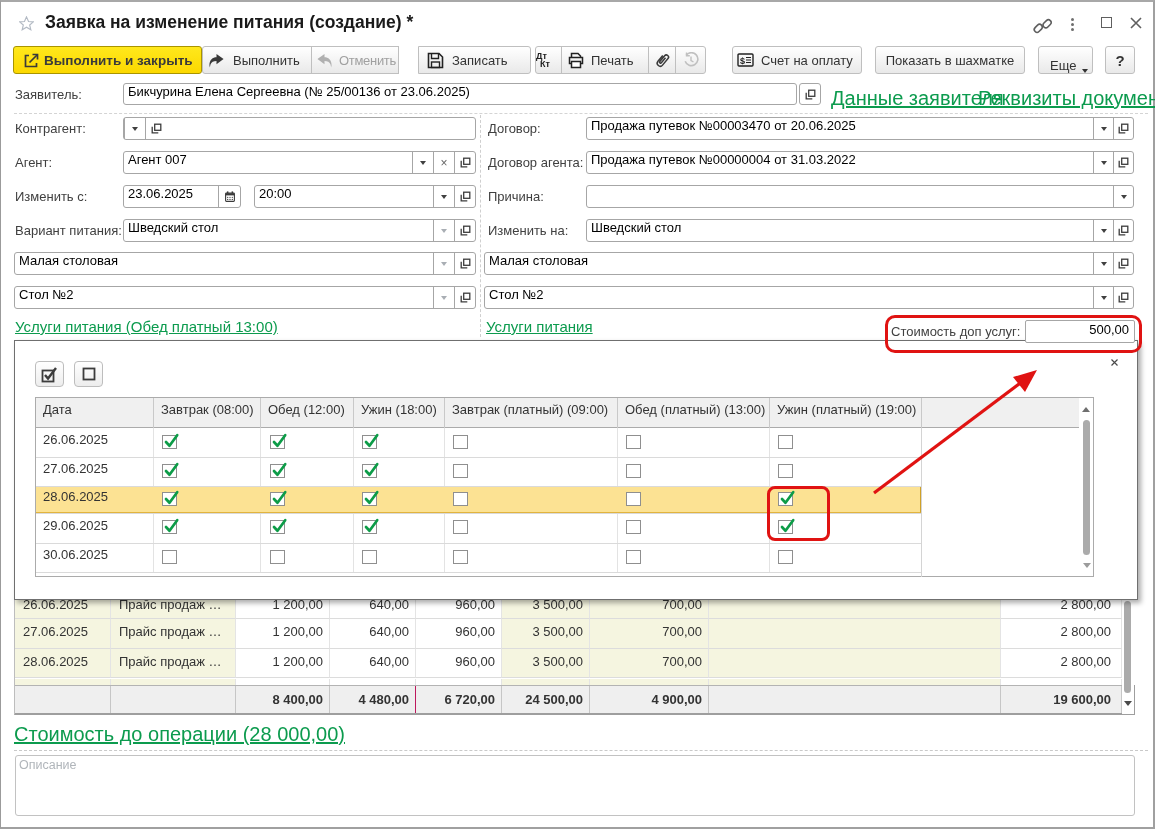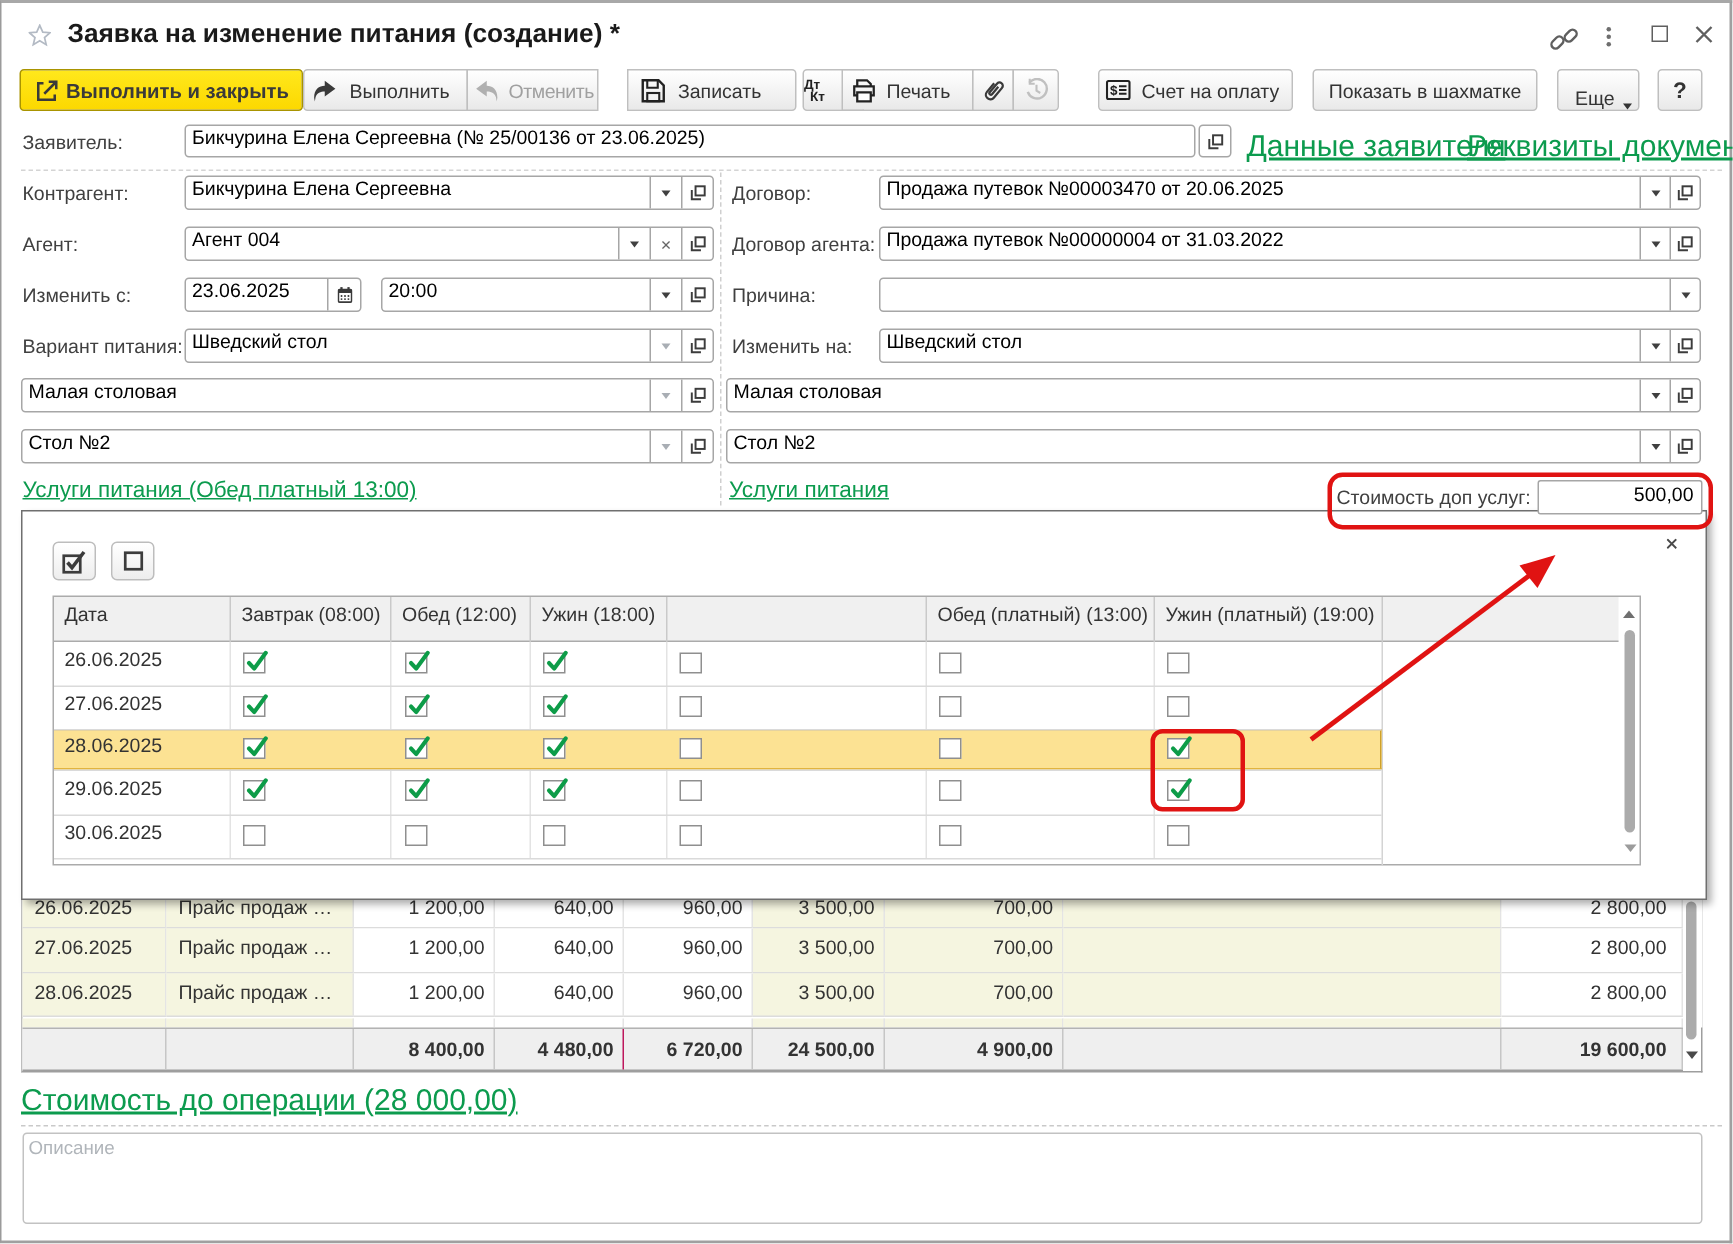--- a/index.html
+++ b/index.html
@@ -141,37 +141,36 @@
           <path d="M1.2,3.7 V9.8 H7.3"></path>
         </g>
       </svg>
     </div>
 <div class="glink" style="left:830px;top:85px">Данные заявителя</div>
 <div class="glink" style="left:977px;top:85px">Реквизиты документа</div>
 <div class="abs" style="left:13px;top:111px;width:1134px;border-top:1px dashed #d4d4d4"></div>
 
 <div class="lbl" style="left:14px;top:115px">Контрагент:</div>
 <div class="ctl" style="left:122px;top:115px;width:353px">
-  <div class="txt">Бикчурина Елена Сергеевна</div>
   <div class="b" style="width:21px">
         <div class="tri"></div>
       </div>
   <div class="b" style="width:21px">
         <svg width="11" height="11" viewBox="0 0 11 11">
           <g fill="none" stroke="#3c3c3c" stroke-width="1.3">
             <rect x="3.7" y="1.2" width="6.1" height="6.1"></rect>
             <path d="M1.2,3.7 V9.8 H7.3"></path>
           </g>
         </svg>
       </div>
 </div>
 
 <div class="lbl" style="left:14px;top:149px">Агент:</div>
 <div class="ctl" style="left:122px;top:149px;width:353px">
-  <div class="txt">Агент 004</div>
+  <div class="txt">Агент 007</div>
   <div class="b" style="width:21px">
         <div class="tri"></div>
       </div>
   <div class="b" style="width:21px;font-size:12px;color:#666">×</div>
   <div class="b" style="width:21px">
         <svg width="11" height="11" viewBox="0 0 11 11">
           <g fill="none" stroke="#3c3c3c" stroke-width="1.3">
             <rect x="3.7" y="1.2" width="6.1" height="6.1"></rect>
             <path d="M1.2,3.7 V9.8 H7.3"></path>
           </g>
@@ -414,20 +413,21 @@
     </div>
 <svg class="abs" style="left:1110px;top:357px;z-index:21" width="7" height="7" viewBox="0 0 7 7">
       <path d="M0.5,0.5 L6.5,6.5 M6.5,0.5 L0.5,6.5" stroke="#4a4a4a" stroke-width="1.2"></path>
     </svg>
 <div class="abs" style="left:34px;top:395px;width:1059px;height:180px;border:1px solid #ababab;z-index:21;background:#fff"></div>
 <div class="abs" style="left:35px;top:396px;width:1043px;height:30px;background:#f0f0f0;border-bottom:1px solid #ababab;z-index:22;box-sizing:border-box"></div>
 <div class="abs" style="left:42px;top:395px;height:31px;line-height:26px;font-size:13px;color:#333;z-index:23;white-space:nowrap">Дата</div>
 <div class="abs" style="left:160px;top:395px;height:31px;line-height:26px;font-size:13px;color:#333;z-index:23;white-space:nowrap">Завтрак (08:00)</div>
 <div class="abs" style="left:267px;top:395px;height:31px;line-height:26px;font-size:13px;color:#333;z-index:23;white-space:nowrap">Обед (12:00)</div>
 <div class="abs" style="left:360px;top:395px;height:31px;line-height:26px;font-size:13px;color:#333;z-index:23;white-space:nowrap">Ужин (18:00)</div>
+<div class="abs" style="left:451px;top:395px;height:31px;line-height:26px;font-size:13px;color:#333;z-index:23;white-space:nowrap">Завтрак (платный) (09:00)</div>
 <div class="abs" style="left:624px;top:395px;height:31px;line-height:26px;font-size:13px;color:#333;z-index:23;white-space:nowrap">Обед (платный) (13:00)</div>
 <div class="abs" style="left:776px;top:395px;height:31px;line-height:26px;font-size:13px;color:#333;z-index:23;white-space:nowrap">Ужин (платный) (19:00)</div>
 <div class="abs" style="left:152px;top:396px;width:1px;height:30px;background:#c9c9c9;z-index:23"></div>
 <div class="abs" style="left:259px;top:396px;width:1px;height:30px;background:#c9c9c9;z-index:23"></div>
 <div class="abs" style="left:352px;top:396px;width:1px;height:30px;background:#c9c9c9;z-index:23"></div>
 <div class="abs" style="left:443px;top:396px;width:1px;height:30px;background:#c9c9c9;z-index:23"></div>
 <div class="abs" style="left:616px;top:396px;width:1px;height:30px;background:#c9c9c9;z-index:23"></div>
 <div class="abs" style="left:768px;top:396px;width:1px;height:30px;background:#c9c9c9;z-index:23"></div>
 <div class="abs" style="left:920px;top:396px;width:1px;height:30px;background:#c9c9c9;z-index:23"></div>
 <div class="abs" style="left:152px;top:426px;width:1px;height:144px;background:#e3e3e3;z-index:22"></div>

